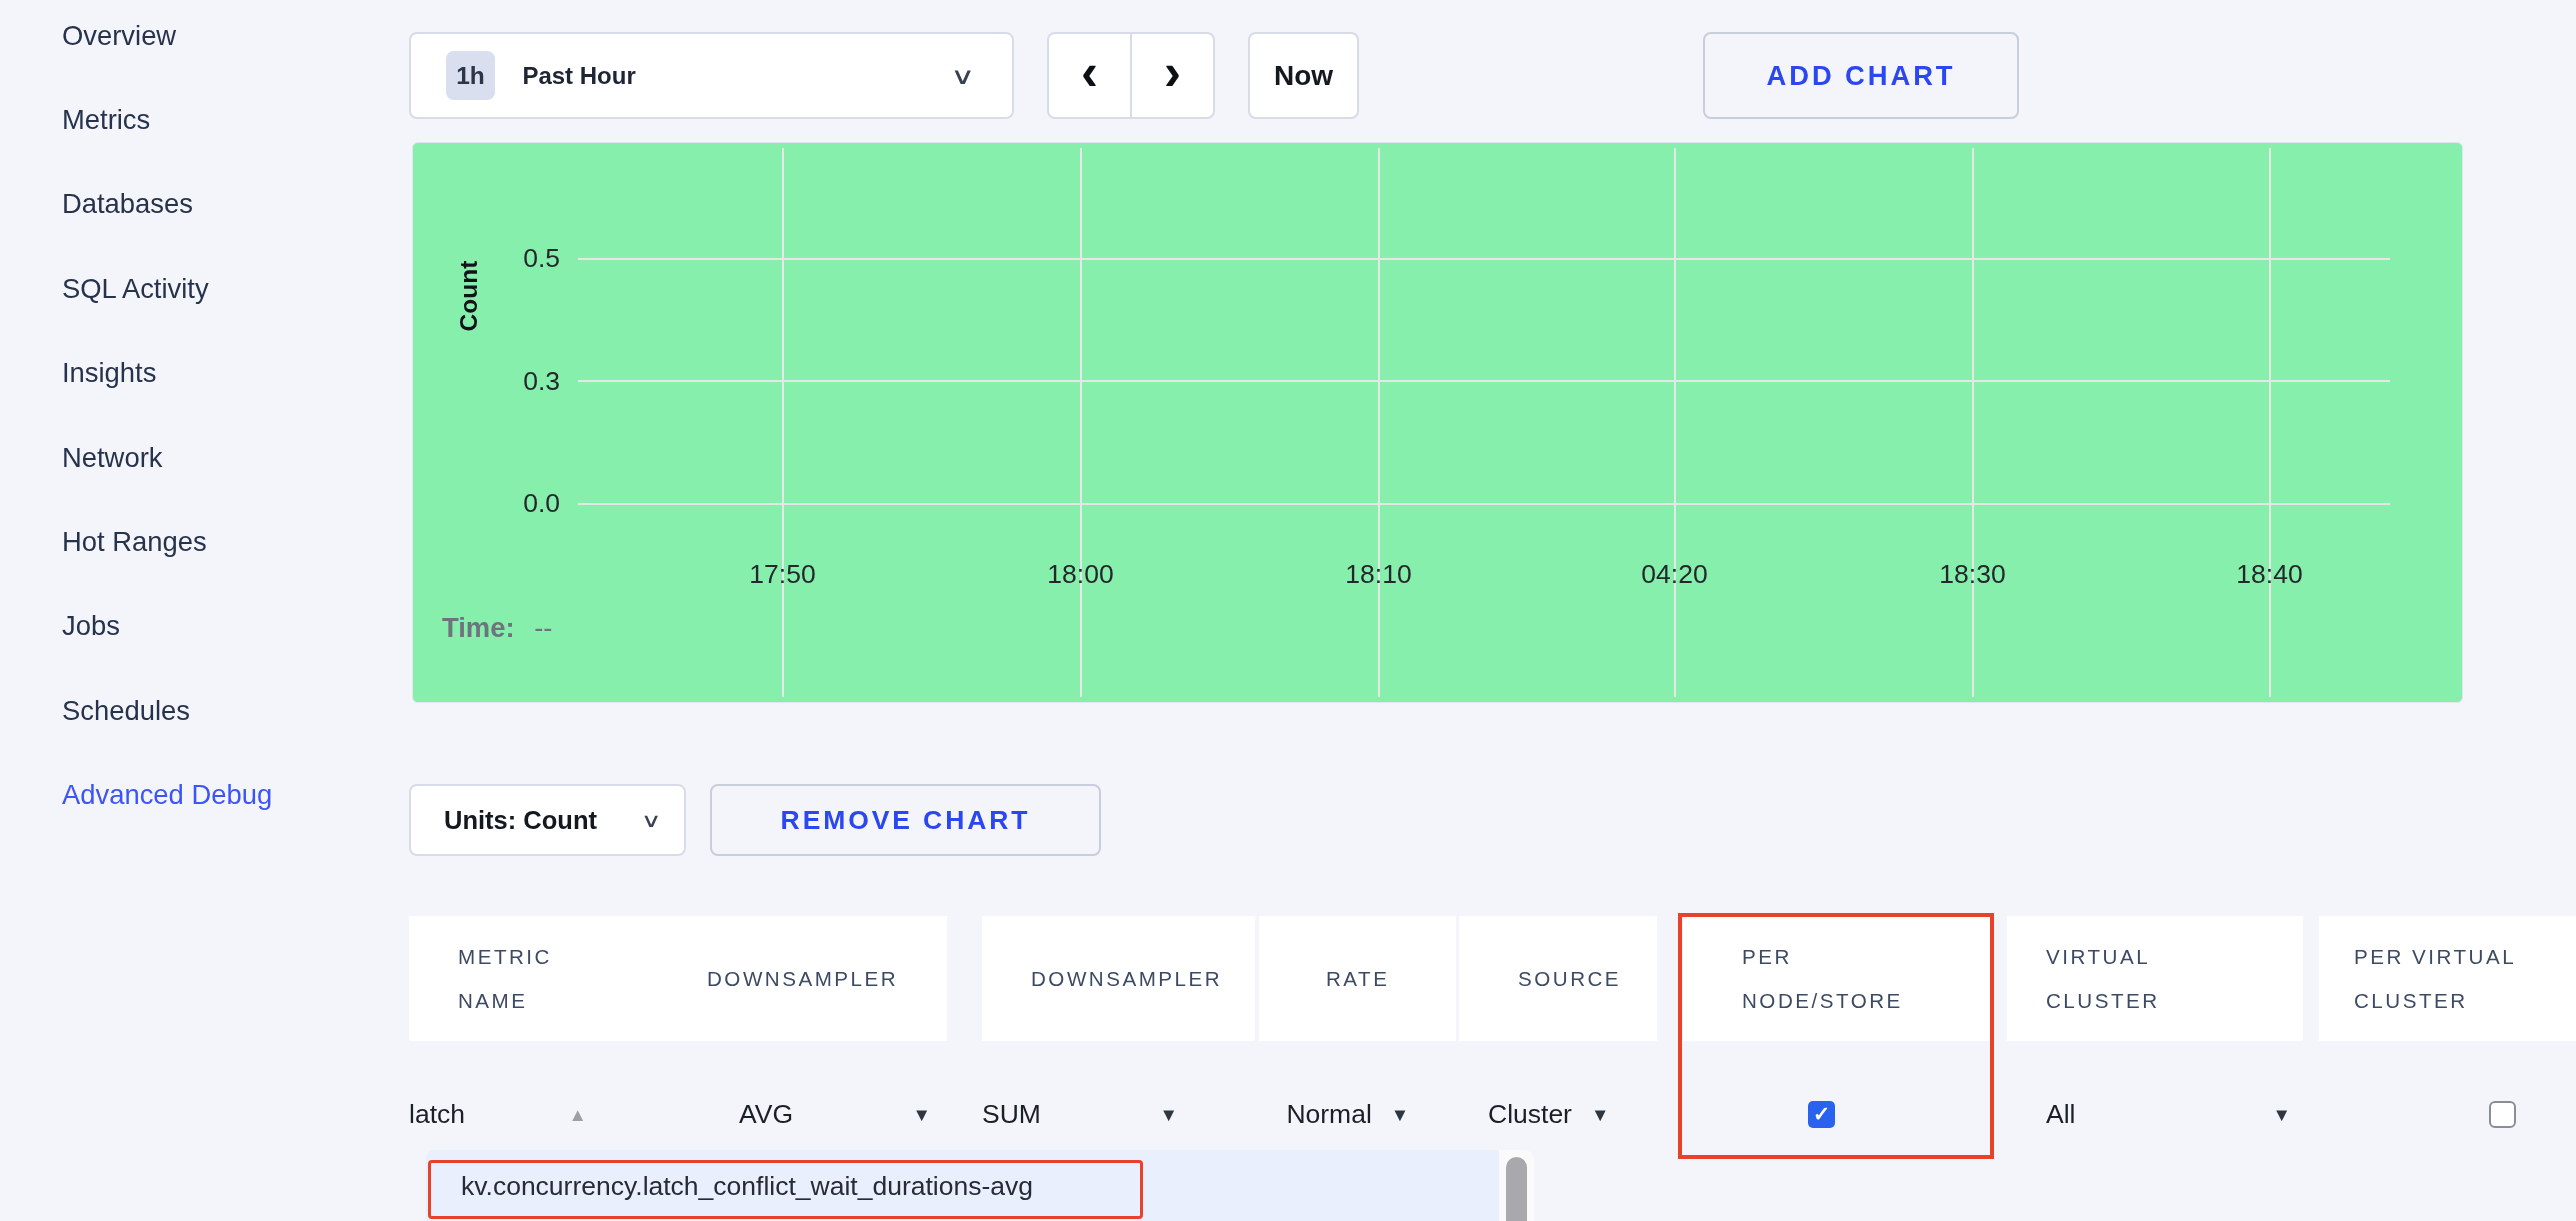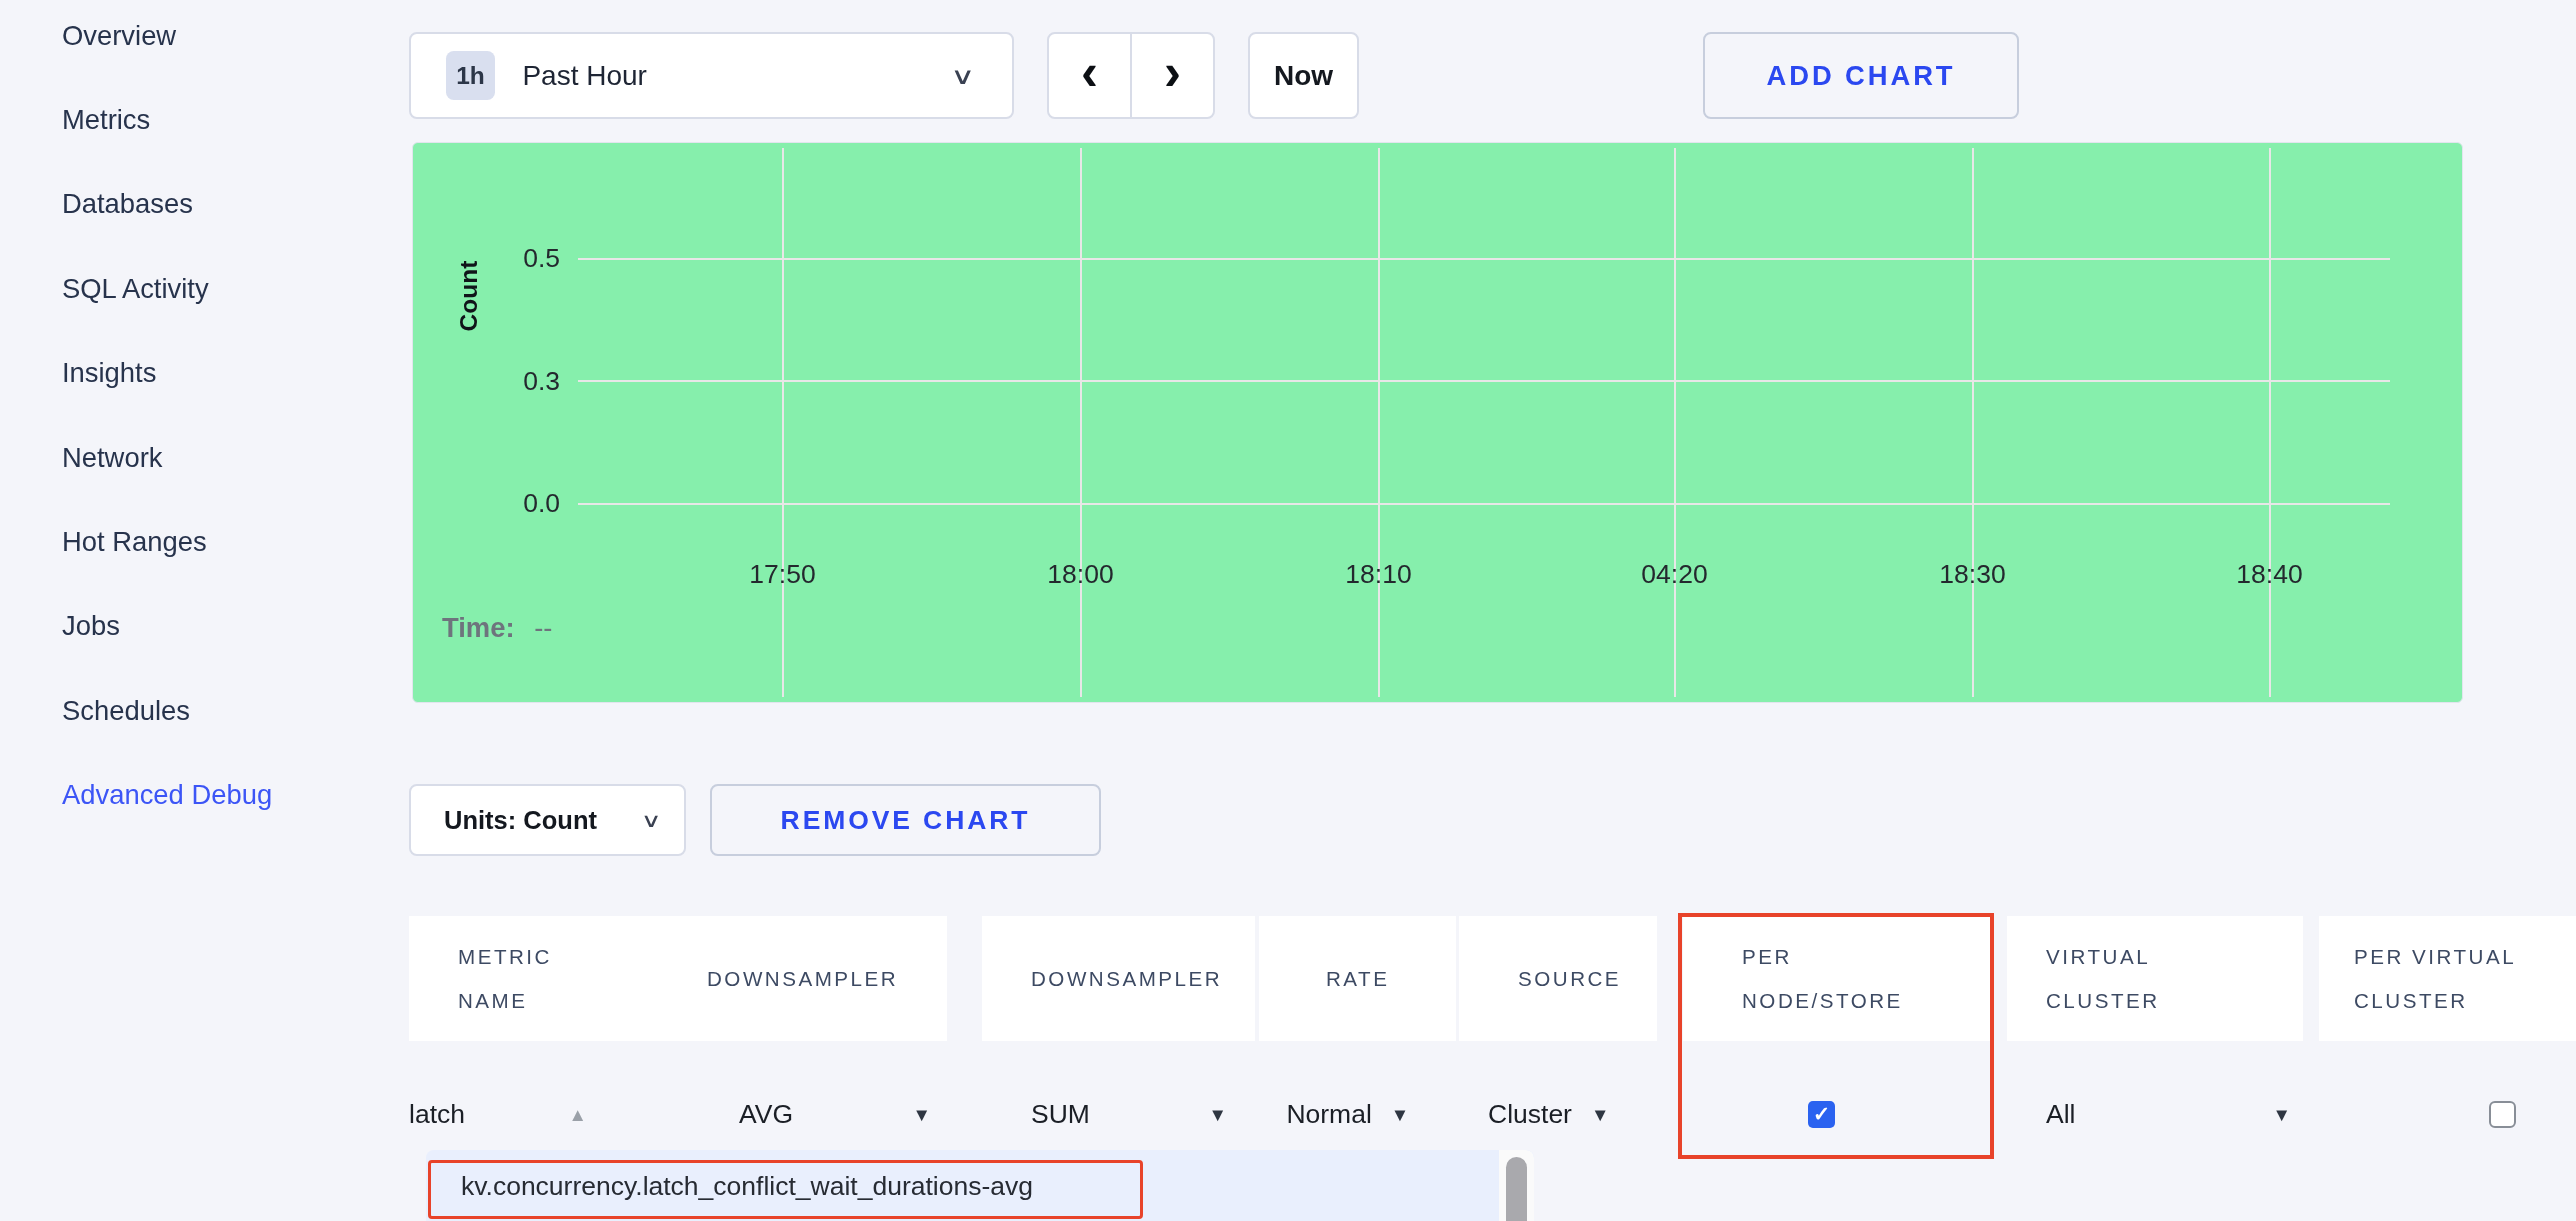--- a/index.html
+++ b/index.html
@@ -9,21 +9,21 @@
   
   .sidebar { position:absolute; left:62px; top:21.6px; display:flex; flex-direction:column; gap:57px; }
   .side-item { font-size:27.4px; line-height:27.4px; font-weight:500; color:#27334c; cursor:pointer; white-space:nowrap; }
   .side-item.active { color:#3c55f6; }
 
   
   .time-select { position:absolute; left:409px; top:32px; width:605px; height:87px; background:#fff;
     border:2px solid #d8dce8; border-radius:7.8px; display:flex; align-items:center; cursor:pointer; }
   .time-badge { margin-left:35px; width:49px; height:49px; background:#d9dfef; border-radius:7.8px;
     display:flex; align-items:center; justify-content:center; font-size:24.5px; font-weight:700; color:#2c3648; }
-  .time-label { margin-left:27.4px; font-size:28px; font-weight:400; color:#1e2534; }
+  .time-label { margin-left:27.4px; font-size:24px; font-weight:700; color:#1e2534; }
   .chev { font-size:23.5px; color:#3a4152; transform:scaleX(1.45); font-weight:400; }
   .time-select .chev { margin-left:auto; margin-right:41px; }
 
   .nav-group { position:absolute; left:1047px; top:32px; display:flex; }
   .nav-btn { width:84px; height:87px; background:#fff; border:2px solid #d8dce8; display:flex;
     align-items:center; justify-content:center; font-size:51px; font-weight:700; color:#0c0f14; cursor:pointer; }
   .nav-btn.prev { border-radius:7.8px 0 0 7.8px; border-right-width:1px; }
   .nav-btn.next { border-radius:0 7.8px 7.8px 0; border-left-width:1px; }
   .nav-btn span { margin-top:-5.9px; }
 
@@ -74,21 +74,21 @@
   .th.c7{left:2007px;width:296px;padding-left:39px;} .th.c8{left:2319px;width:257px;padding-left:35px;}
 
   .td { position:absolute; top:1078px; height:73px; display:flex; align-items:center; font-size:26.5px; color:#1b1f26; }
   .td.c1{left:409px;width:265px;} .td.c2{left:676px;width:303px;} .td.c3{left:982px;width:273px;}
   .td.c4{left:1259px;width:197px;} .td.c5{left:1459px;width:198px;} .td.c6{left:1683px;width:310px;}
   .td.c7{left:2007px;width:296px;} .td.c8{left:2319px;width:257px;}
   .sel { display:flex; align-items:center; cursor:pointer; }
   .sel.spread { justify-content:space-between; }
   .sel.inline { gap:19px; }
   .td.c1 .sel{width:178px;} .td.c2 .sel{margin-left:63px;width:192px;}
-  .td.c3 .sel{margin-left:49px;width:196px;} .td.c4 .sel{margin-left:27.4px;}
+  .td.c3 .sel{width:196px;} .td.c4 .sel{margin-left:27.4px;}
   .td.c5 .sel{margin-left:29px;} .td.c7 .sel{margin-left:39px;width:245px;}
   .caret { font-size:18.6px; color:#2e3642; }
   .caret.up { color:#9aa0a8; }
   .metric-input { border:none; outline:none; background:transparent; font-size:26.5px; color:#1b1f26; width:132px; }
 
   .checkbox { width:27.4px; height:27.4px; border-radius:4.9px; cursor:pointer; }
   .checkbox.checked { background:#2a62f0; display:flex; align-items:center; justify-content:center;
     color:#fff; font-size:20.6px; font-weight:700; margin-left:125px; }
   .checkbox.unchecked { background:#fff; border:2.9px solid #888e97; border-radius:5.9px; margin-left:170px; }
 

